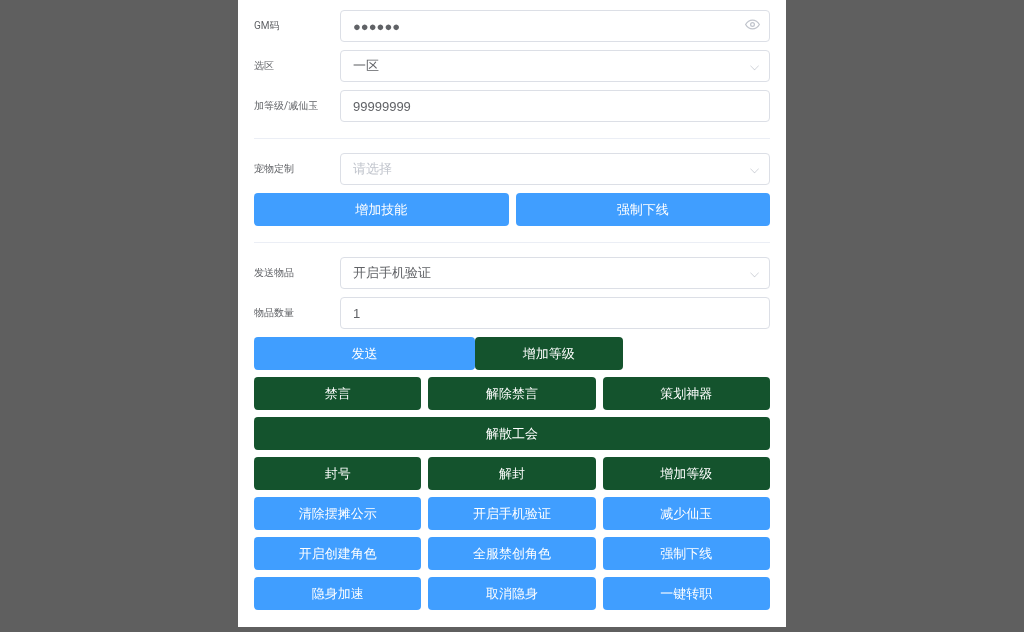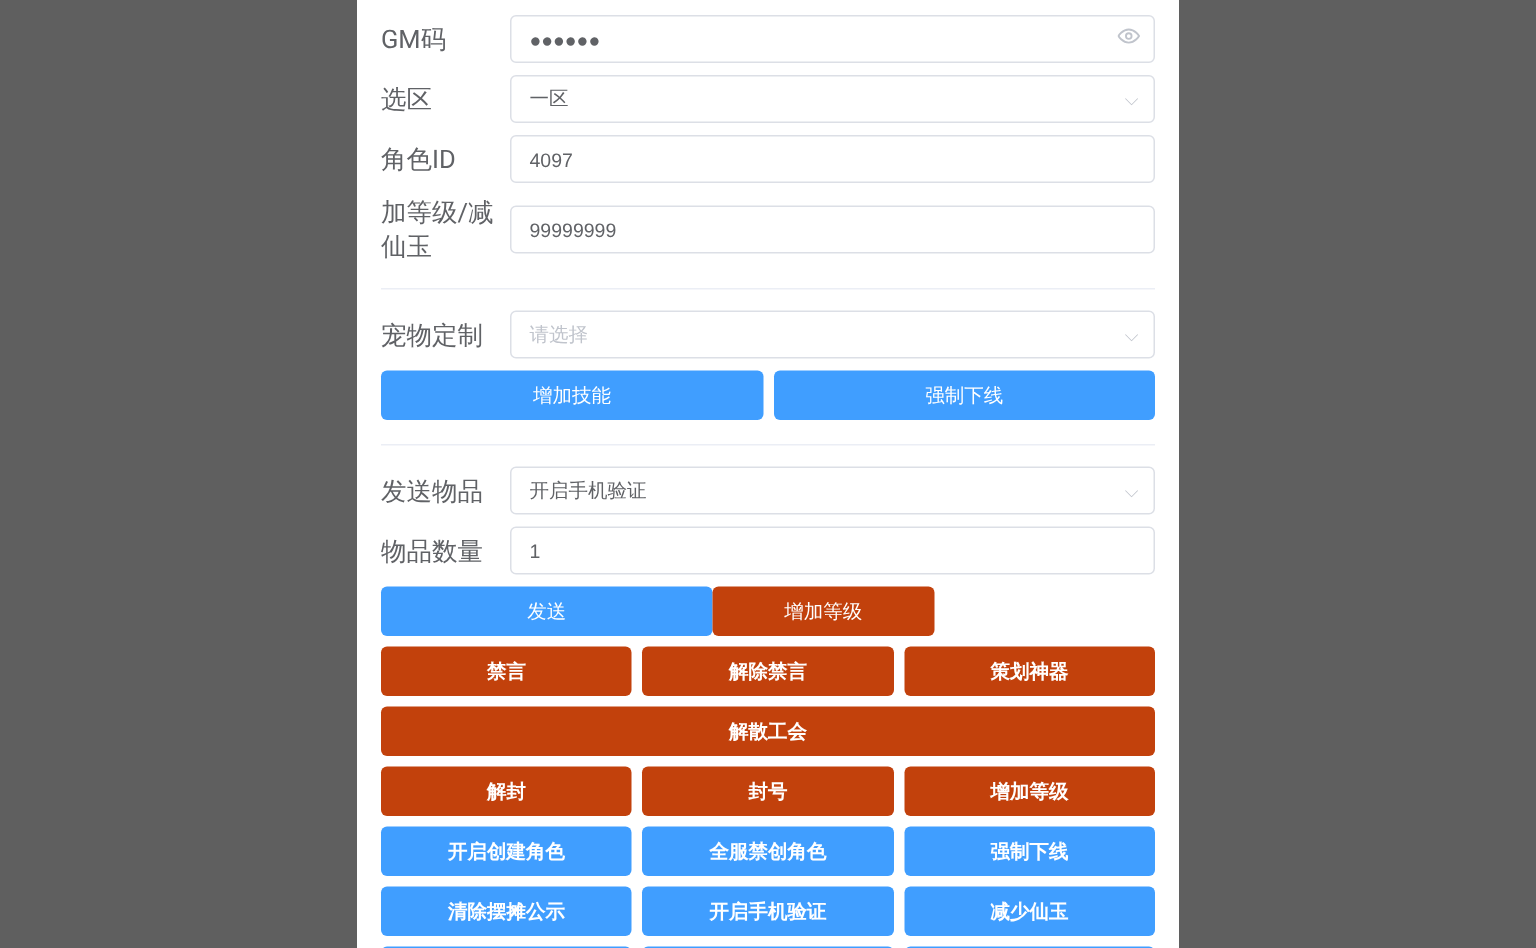--- a/index.html
+++ b/index.html
@@ -18,21 +18,21 @@
       padding: 10px 16px;
     }
     .form-row {
       display: flex;
       align-items: center;
       margin-bottom: 8px;
     }
     .form-label {
       width: 86px;
       flex-shrink: 0;
-      font-size: 17px;
+      font-size: 10px;
       color: #606266;
     }
     .input-wrap {
       flex: 1;
       position: relative;
     }
     .input {
       width: 100%;
       height: 32px;
       border: 1px solid #dcdfe6;
@@ -92,23 +92,23 @@
       border: none;
       border-radius: 4px;
       font-size: 13px;
       color: #fff;
       cursor: pointer;
       display: flex;
       align-items: center;
       justify-content: center;
     }
     .btn-primary { background: #409eff; }
-    .btn-warning { background: #c2410c; }
+    .btn-warning { background: #14532d; }
     .btn-row-2 .btn { flex: 1; text-align: right; }
-    .btn-row-3 .btn { flex: 1; font-weight: bold; }
+    .btn-row-3 .btn { flex: 1; }
   </style>
 </head>
 <body>
 
 <div class="panel">
 
   <div class="form-row">
     <div class="form-label">GM码</div>
     <div class="input-wrap">
       <input class="input" type="text" value="●●●●●●" style="">
@@ -124,26 +124,20 @@
   <div class="form-row">
     <div class="form-label">选区</div>
     <div class="input-wrap">
       <div class="select">
         <span>一区</span>
         <span class="chevron">⌵</span>
       </div>
     </div>
   </div>
 
-  <div class="form-row">
-    <div class="form-label">角色ID</div>
-    <div class="input-wrap">
-      <input class="input" type="text" value="4097" style="">
-    </div>
-  </div>
 
   <div class="form-row">
     <div class="form-label">加等级/减仙玉</div>
     <div class="input-wrap">
       <input class="input" type="text" value="99999999" style="">
     </div>
   </div>
 
   <hr class="divider">
 
@@ -189,34 +183,34 @@
 
   <div class="btn-row btn-row-3">
     <button class="btn btn-warning">禁言</button>
     <button class="btn btn-warning">解除禁言</button>
     <button class="btn btn-warning">策划神器</button>
   </div>
   <div class="btn-row btn-row-3">
     <button class="btn btn-warning">解散工会</button>
   </div>
   <div class="btn-row btn-row-3">
+    <button class="btn btn-warning">封号</button>
     <button class="btn btn-warning">解封</button>
-    <button class="btn btn-warning">封号</button>
     <button class="btn btn-warning">增加等级</button>
   </div>
 
+  <div class="btn-row btn-row-3">
+    <button class="btn btn-primary">清除摆摊公示</button>
+    <button class="btn btn-primary">开启手机验证</button>
+    <button class="btn btn-primary">减少仙玉</button>
+  </div>
   <div class="btn-row btn-row-3">
     <button class="btn btn-primary">开启创建角色</button>
     <button class="btn btn-primary">全服禁创角色</button>
     <button class="btn btn-primary">强制下线</button>
   </div>
   <div class="btn-row btn-row-3">
-    <button class="btn btn-primary">清除摆摊公示</button>
-    <button class="btn btn-primary">开启手机验证</button>
-    <button class="btn btn-primary">减少仙玉</button>
-  </div>
-  <div class="btn-row btn-row-3">
     <button class="btn btn-primary">隐身加速</button>
     <button class="btn btn-primary">取消隐身</button>
     <button class="btn btn-primary">一键转职</button>
   </div>
 
 </div>
 
 </body></html>

